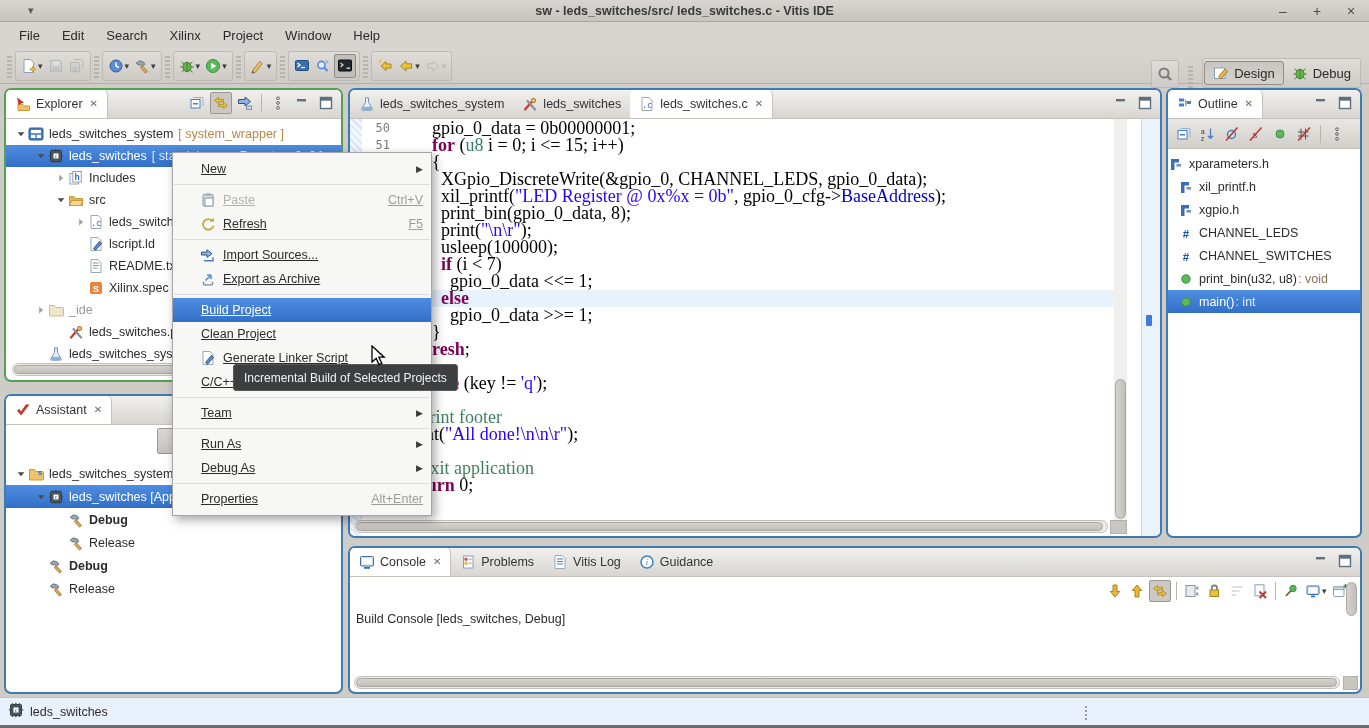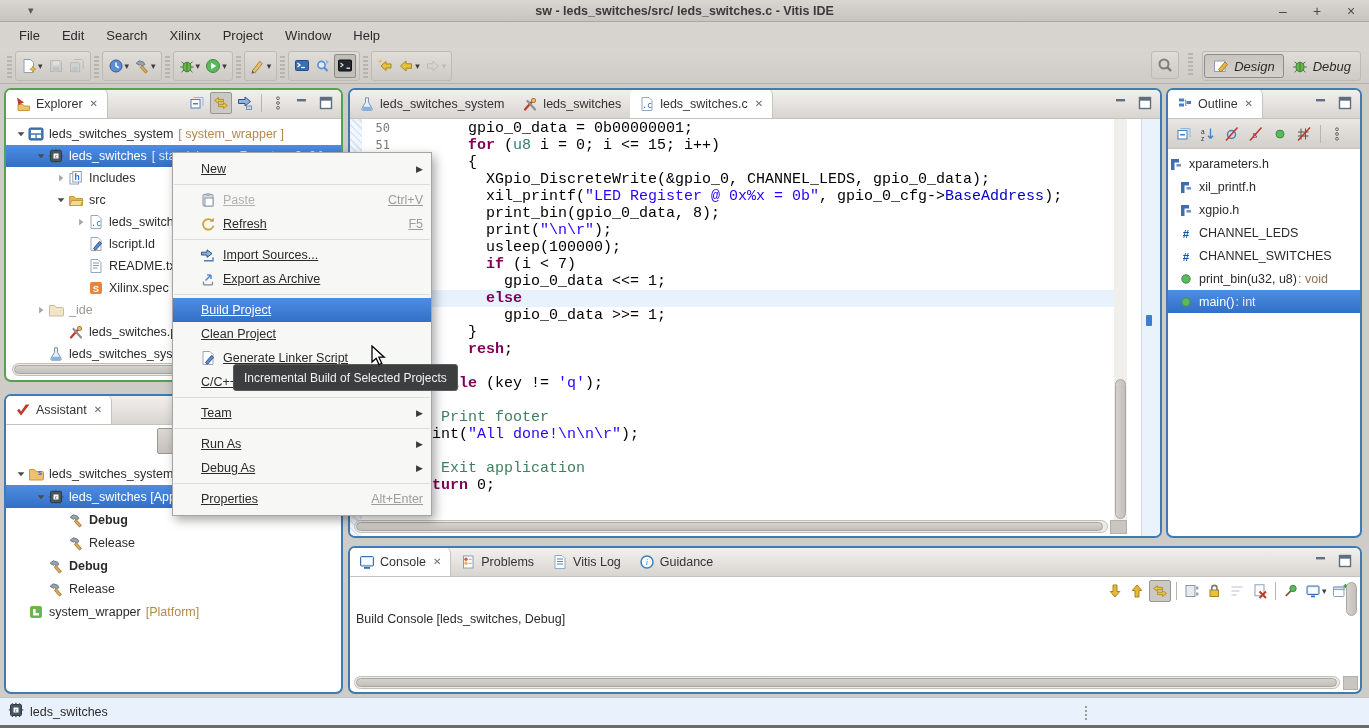--- a/index.html
+++ b/index.html
@@ -28,21 +28,21 @@
     display:flex; align-items:center; padding-left:4px; }
   .thandle { width:5px; height:24px; margin:0 3px;
     background:repeating-linear-gradient(0deg,#b0ada8 0 2px,transparent 2px 4px); opacity:.8; }
   .tgroup { display:flex; align-items:center; gap:1px; border:1px solid #bdbab5; border-radius:3px;
     background:linear-gradient(#e0ddd8,#cecbc6); padding:2px 3px; height:30px; }
   .tbtn { display:flex; align-items:center; height:24px; padding:2px 2px; border-radius:2px; }
   .tbtn.pressed { border:1px solid #8f8c87; background:#c2bfba; }
   .tbtn.disabled { opacity:.45; }
   .drop { font-size:9px; color:#3c3c3c; margin-left:1px; }
   .drop.disabled { color:#9a9a9a; }
-  .toolbar-right { position:absolute; right:8px; top:3px; display:flex; align-items:flex-start; gap:6px;font-style:italic; }
+  .toolbar-right { position:absolute; right:8px; top:10px; display:flex; align-items:flex-end; gap:6px; }
   .search-btn { width:28px; height:28px; border:1px solid #bdbab5; border-radius:3px;
     background:linear-gradient(#e0ddd8,#cecbc6); display:flex; align-items:center; justify-content:center; }
   .persp { display:flex; align-items:center; border:1px solid #bdbab5; border-radius:3px;
     background:linear-gradient(#e0ddd8,#cecbc6); height:30px; padding:1px; }
   .persp-btn { display:flex; align-items:center; gap:5px; padding:3px 8px; font-size:13px; color:#2b2b2b; border-radius:3px; }
   .persp-btn.pressed { border:1px solid #8f8c87; background:linear-gradient(#c9c6c1,#d4d1cc); }
 
   
   .panel { position:absolute; background:#fff; border:2px solid var(--pborder,#3f7ab3); border-radius:7px; overflow:hidden; }
   .panel.focused { border-color:var(--focus-border,#51a351); }
@@ -71,21 +71,21 @@
   .sb-h { position:absolute; height:13px; border:1px solid #c2bfba; border-radius:7px; background:#edebe8; }
   .sb-h .thumb { position:absolute; top:1px; bottom:1px; border-radius:6px; background:linear-gradient(#d6d3ce,#c2bfba); border:1px solid #aaa7a2; }
   .sb-v { position:absolute; width:13px; background:#f1efec; }
   .sb-v .thumb { position:absolute; left:1px; right:1px; border-radius:6px; background:linear-gradient(90deg,#d6d3ce,#c2bfba); border:1px solid #aaa7a2; }
   .corner { position:absolute; background:#c9c6c1; border:1px solid #b3b0ab; }
 
   
   .ed-markerbar { position:absolute; background:repeating-linear-gradient(45deg,#d9e6f5 0 2px,#f2f7fd 2px 5px); }
   .ed-gutter { position:absolute; font-family:"DejaVu Sans Mono", monospace; font-size:12px; color:#7b7b7b; text-align:right; }
   .ed-gutter div { height:17px; line-height:17px; }
-  .ed-code { position:absolute; font-family:Liberation Mono, monospace; font-size:15px; color:#000; }
+  .ed-code { position:absolute; font-family:Liberation Serif, serif; font-size:18px; color:#000; }
   .cl { height:17px; line-height:17px; white-space:pre; }
   .cl.hl { background:var(--line-highlight,#e7f2fd); }
   .k { color:var(--keyword,#7f0055); font-weight:bold; }
   .s { color:var(--string,#2a00ff); }
   .c { color:var(--comment,#3f7f5f); }
   .t { color:#2f7f6f; }
   .f { color:#0000c0; }
   .ed-overview { position:absolute; background:#eaf2fb; border-left:1px solid #d0d8e2; }
   .ov-mark { position:absolute; background:#3d7cd4; border-radius:1px; }
 
@@ -659,33 +659,20 @@
       <span class="arrowbox">
             <span style="width:12px;flex:none;"></span>
           </span>
           <span class="ic ">
             <svg width="16" height="16" viewBox="0 0 16 16">
               <path d="M2.2 5.2 l3.2-2.4 4.2 1.4 1.2 2.4 -2.6 1.2 -1.6-1.2 -1.4 .6z" fill="#9aa4ae" stroke="#6b7682"></path>
               <path d="M8.2 7.6 l5.2 5.8 -1.9 1.7 -5.2-5.8z" fill="#d8a85c" stroke="#a87c34"></path>
             </svg>
           </span>
           <span class="lbl">Release</span>
-        </div>
-        <div class="trow  " style="padding-left:8px;height:23px;">
-      <span class="arrowbox">
-            <span style="width:12px;flex:none;"></span>
-          </span>
-          <span class="ic ">
-            <svg width="16" height="16" viewBox="0 0 16 16">
-              <rect x="2" y="2" width="12" height="12" rx="2" fill="#67b54b"></rect>
-              <path d="M5 11.5 V5 h2.6 v4 h3.4 v2.5z" fill="#fff"></path>
-            </svg>
-          </span>
-          <span class="lbl">system_wrapper</span>
-          <span class="deco">[Platform]</span>
         </div>
       </div>
   </div>
 
   <div class="panel" style="left:348px;top:88px;width:814px;height:450px;">
     <div class="phead" id="editor-tabs">
         <div class="ptab ">
           <span class="ic ">
             <svg width="16" height="16" viewBox="0 0 16 16">
               <path d="M6.5 1.8 h3 v4.4 l3.6 6.4 a1 1 0 0 1 -.9 1.6 H3.8 a1 1 0 0 1 -.9 -1.6 L6.5 6.2z" fill="#e7eef6" stroke="#7d94ac"></path>

